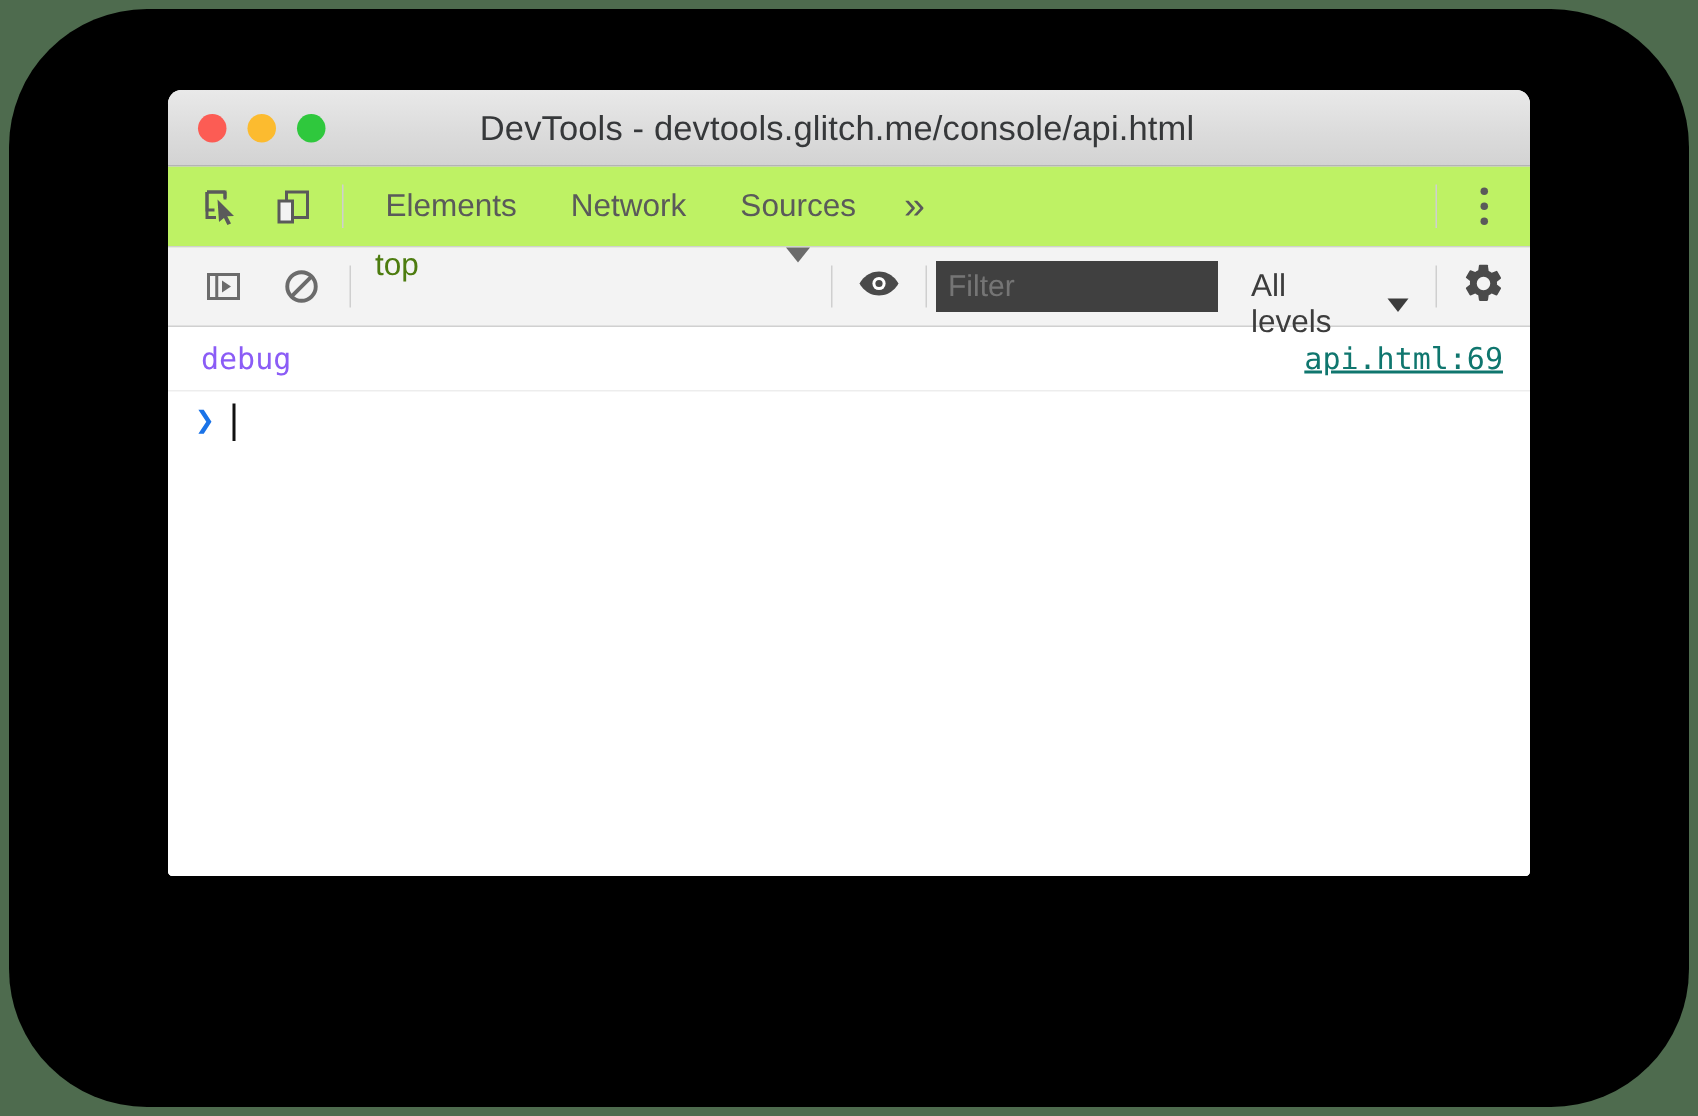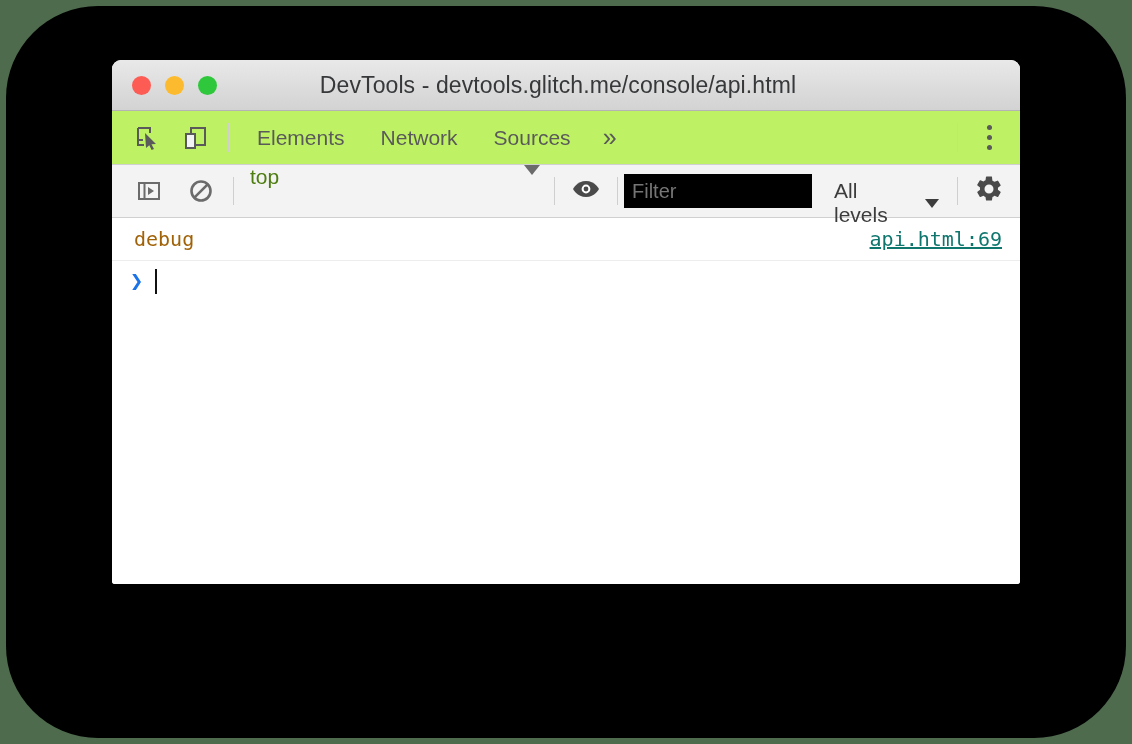--- a/index.html
+++ b/index.html
@@ -179,21 +179,21 @@
     border-top: 10px solid #6b6b6b;
   }
   .eye-wrap {
     display: flex;
     align-items: center;
     padding: 0 16px;
   }
   #filter-input {
     width: 172px;
     height: 34px;
-    background: #000000;
+    background: #404040;
     border: none;
     outline: none;
     font-size: 20px;
     color: #9a9a9a;
     font-family: "Liberation Sans", sans-serif;
     padding: 0 8px;
   }
   .filter-box {
     display: flex;
     align-items: center;
@@ -231,21 +231,21 @@
     display: flex;
     align-items: center;
     justify-content: space-between;
     height: 42px;
     padding: 0 18px 0 22px;
     border-bottom: 1px solid #ededed;
   }
   .msg-text {
     font-family: "DejaVu Sans Mono", monospace;
     font-size: 20px;
-    color: #a16207;
+    color: #8b5cf6;
   }
   .msg-link {
     font-family: "DejaVu Sans Mono", monospace;
     font-size: 20px;
     color: #0f766e;
     text-decoration: underline;
   }
   .prompt-row {
     display: flex;
     align-items: center;

